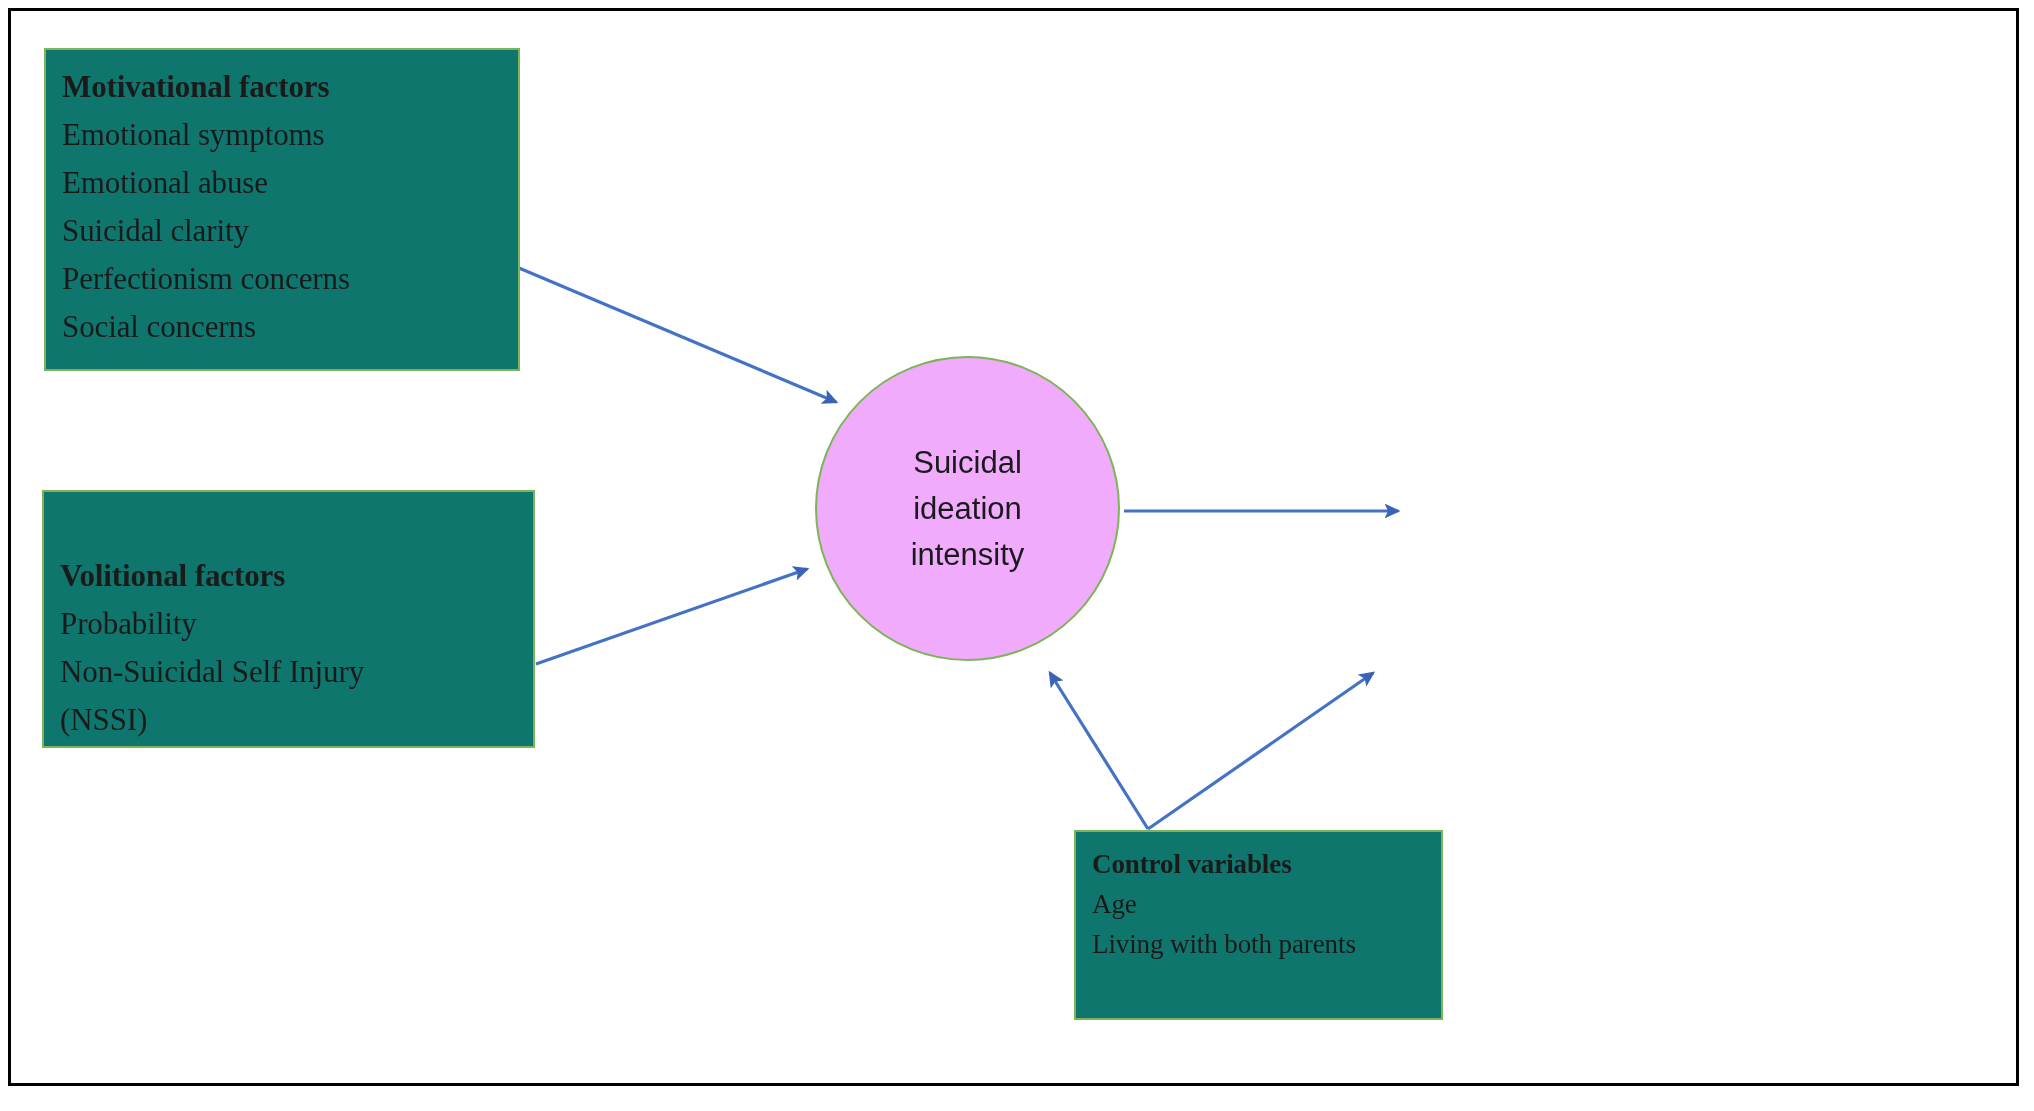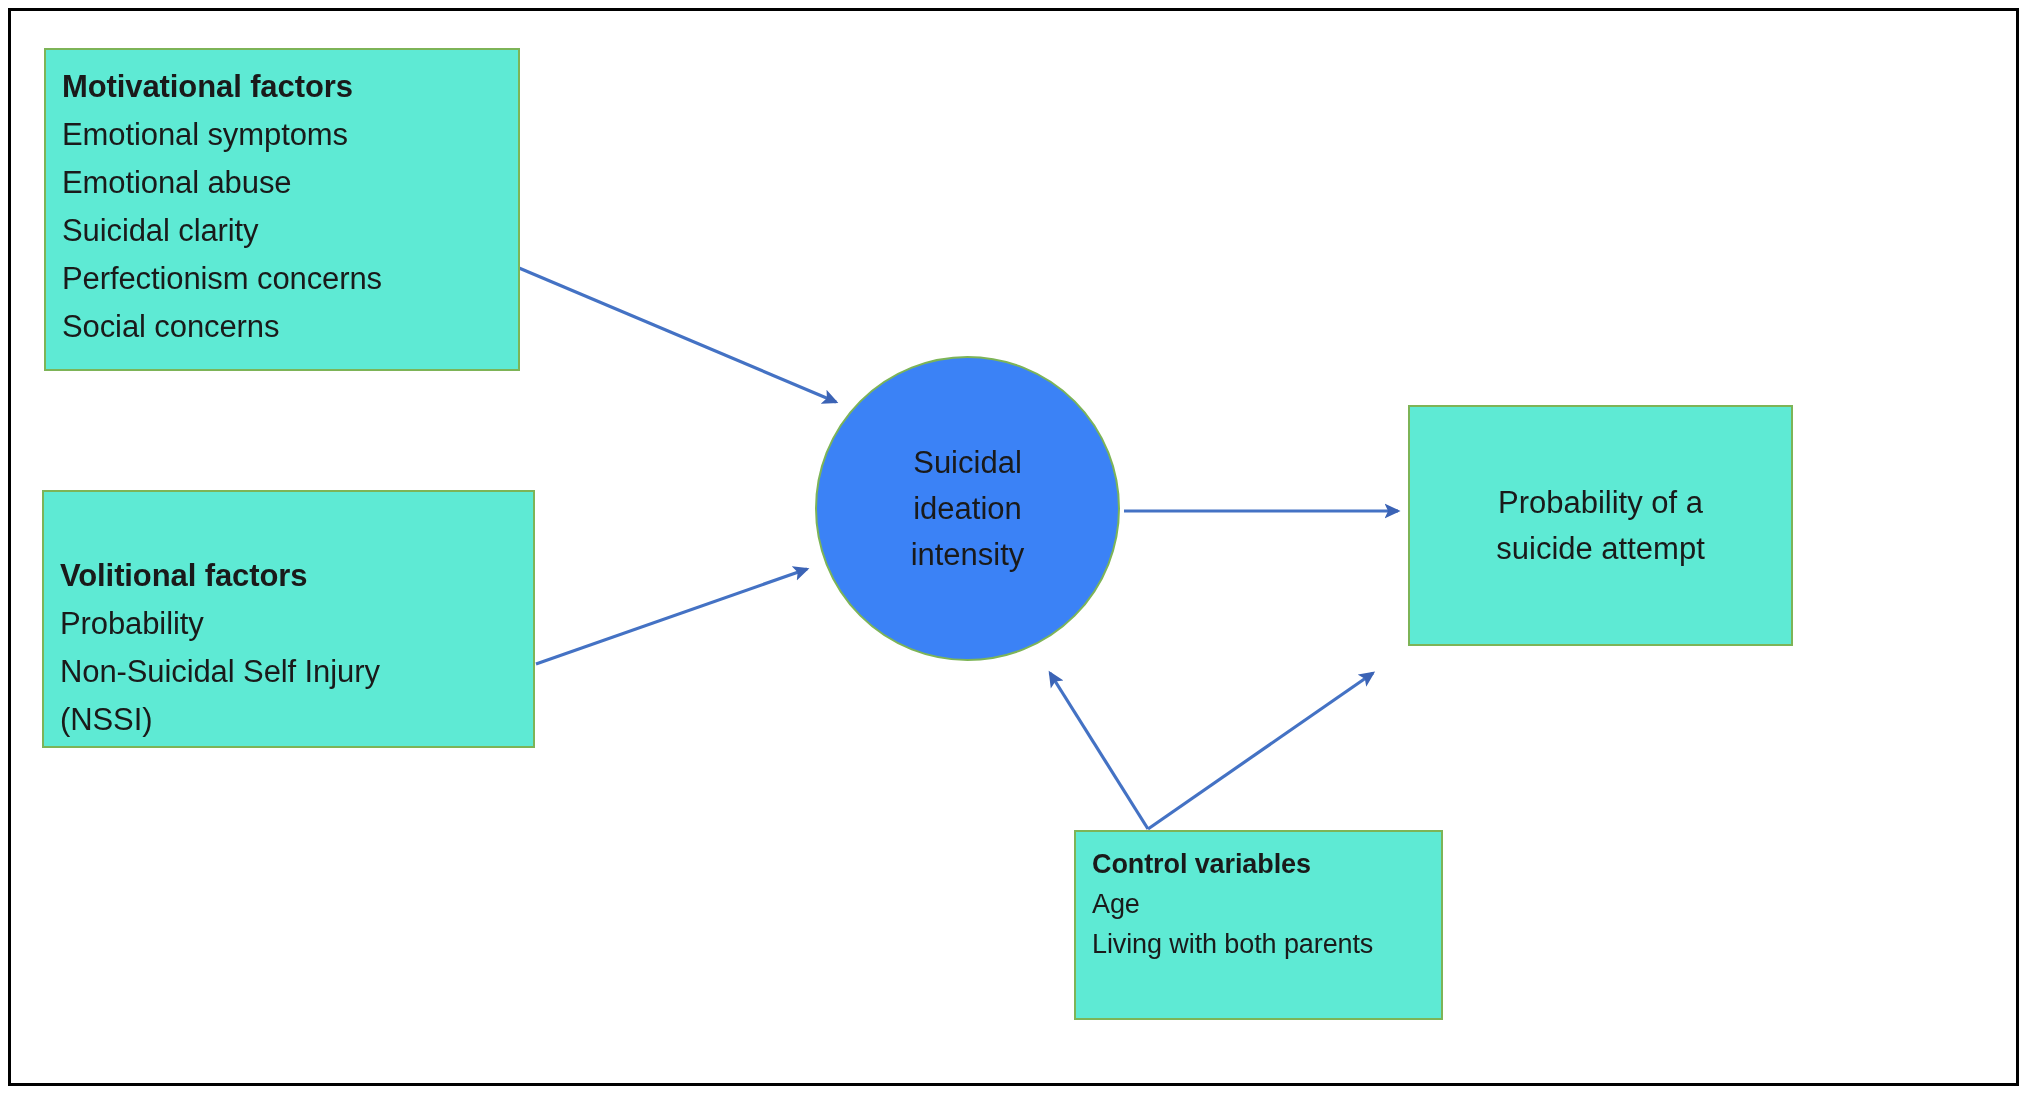--- a/index.html
+++ b/index.html
@@ -35,28 +35,29 @@
     top: 0;
     width: 2034px;
     height: 1111px;
     pointer-events: none;
   }
   
   .node-box {
     position: absolute;
     box-sizing: border-box;
     border: 2px solid #7DB457;
-    background: #5eead4;
+    background: #0f766e;
+    font-family: Liberation Serif, serif;
   }
   .node-circle {
     position: absolute;
     box-sizing: border-box;
     border: 2px solid #7DB457;
     border-radius: 50%;
-    background: #3b82f6;
+    background: #f0abfc;
     display: flex;
     align-items: center;
     justify-content: center;
     text-align: center;
   }
   .box-inner {
     position: absolute;
     left: 16px;
     right: 10px;
   }
@@ -176,26 +177,20 @@
   </div>
 
   <div class="node-circle" id="circle-outcome">
     <div class="circle-text">
       <div>Suicidal</div>
       <div>ideation</div>
       <div>intensity</div>
     </div>
   </div>
 
-  <div class="node-box" id="box-probability">
-    <div class="centered-text">
-      <div>Probability of a</div>
-      <div>suicide attempt</div>
-    </div>
-  </div>
 
   <div class="node-box" id="box-control">
     <div class="box-inner">
       <div class="line bold">Control variables</div>
       <div class="line">Age</div>
       <div class="line">Living with both parents</div>
     </div>
   </div>
 
 </div>

